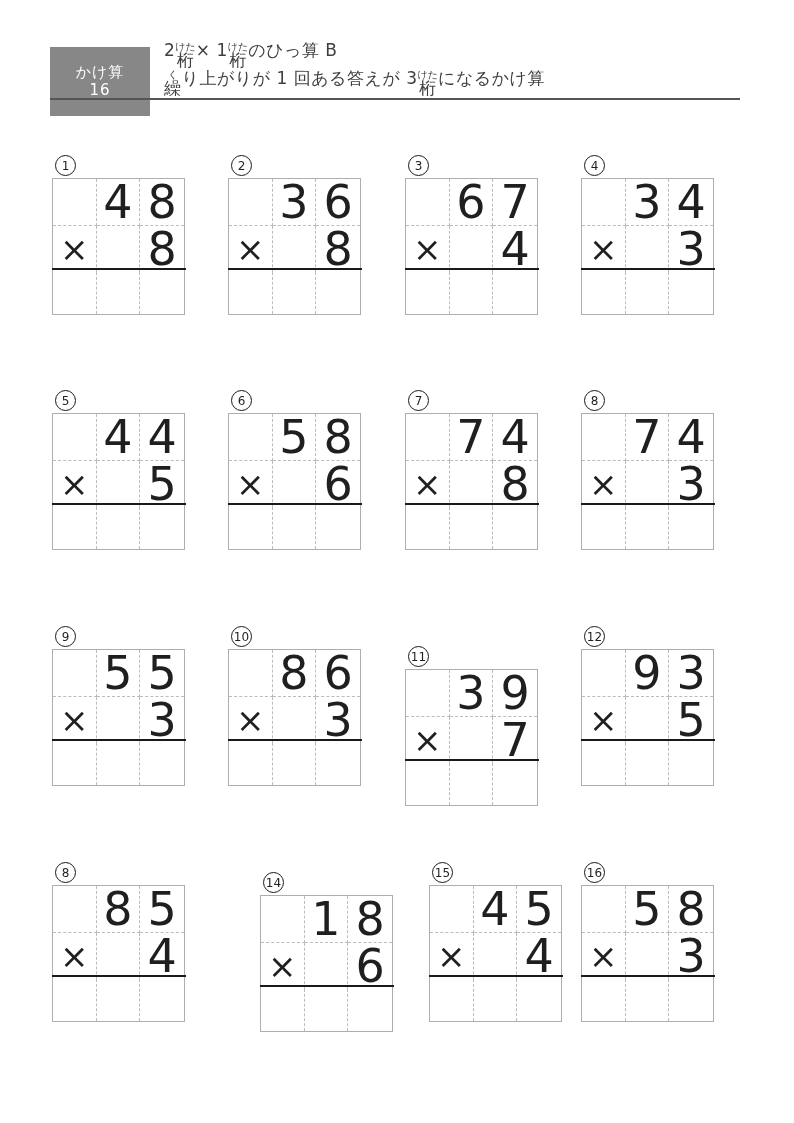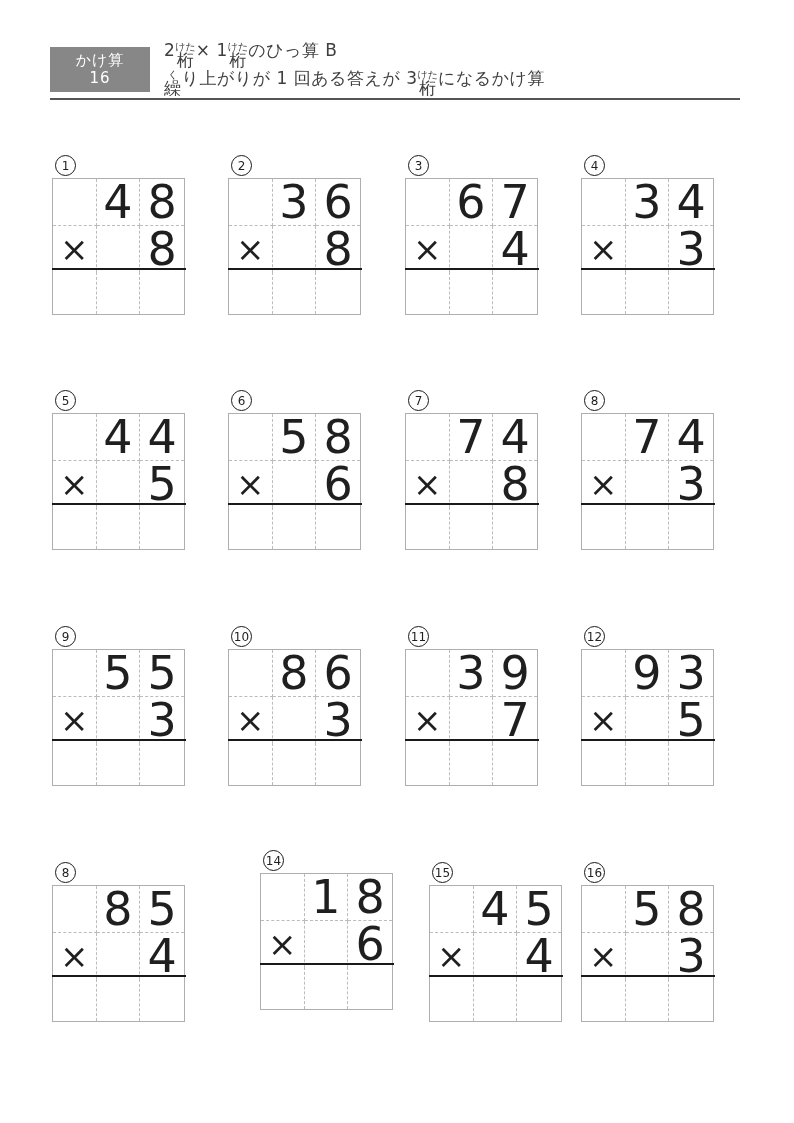--- a/index.html
+++ b/index.html
@@ -20,21 +20,21 @@
     width:794px;height:1123px;
     margin:0 auto;
     background:#ffffff;
     font-family:"DejaVu Sans",sans-serif;
     overflow:hidden;
   }
 
   
   .badge{
     position:absolute;left:50px;top:47px;
-    width:100px;height:45px;
+    width:100px;height:69px;
     background:var(--badge-bg);
     color:var(--badge-text);
     display:flex;flex-direction:column;
     align-items:center;justify-content:center;
     gap:3px;
     font-size:15px;line-height:1;
     letter-spacing:1px;
   }
   .titles{
     position:absolute;left:164px;top:42px;
@@ -275,21 +275,21 @@
       <div class="cell vr op">×</div>
       <div class="cell vr"></div>
       <div class="cell digit">3</div>
       <div class="cell vr"></div>
       <div class="cell vr"></div>
       <div class="cell"></div>
       <div class="answer-line"></div>
     </div>
   </div>
 
-  <div class="problem" style="left: 405px; top: 626px;">
+  <div class="problem" style="left: 405px; top: 646px;">
     <div class="pnum">11</div>
     <div class="pgrid">
       <div class="cell vr hb"></div>
       <div class="cell vr hb digit">3</div>
       <div class="cell hb digit">9</div>
       <div class="cell vr op">×</div>
       <div class="cell vr"></div>
       <div class="cell digit">7</div>
       <div class="cell vr"></div>
       <div class="cell vr"></div>
@@ -323,21 +323,21 @@
       <div class="cell vr op">×</div>
       <div class="cell vr"></div>
       <div class="cell digit">4</div>
       <div class="cell vr"></div>
       <div class="cell vr"></div>
       <div class="cell"></div>
       <div class="answer-line"></div>
     </div>
   </div>
 
-  <div class="problem" style="left: 228px; top: 850px; padding-left: 32px;">
+  <div class="problem" style="left: 228px; top: 872px; padding-left: 32px;">
     <div class="pnum">14</div>
     <div class="pgrid">
       <div class="cell vr hb"></div>
       <div class="cell vr hb digit">1</div>
       <div class="cell hb digit">8</div>
       <div class="cell vr op">×</div>
       <div class="cell vr"></div>
       <div class="cell digit">6</div>
       <div class="cell vr"></div>
       <div class="cell vr"></div>

